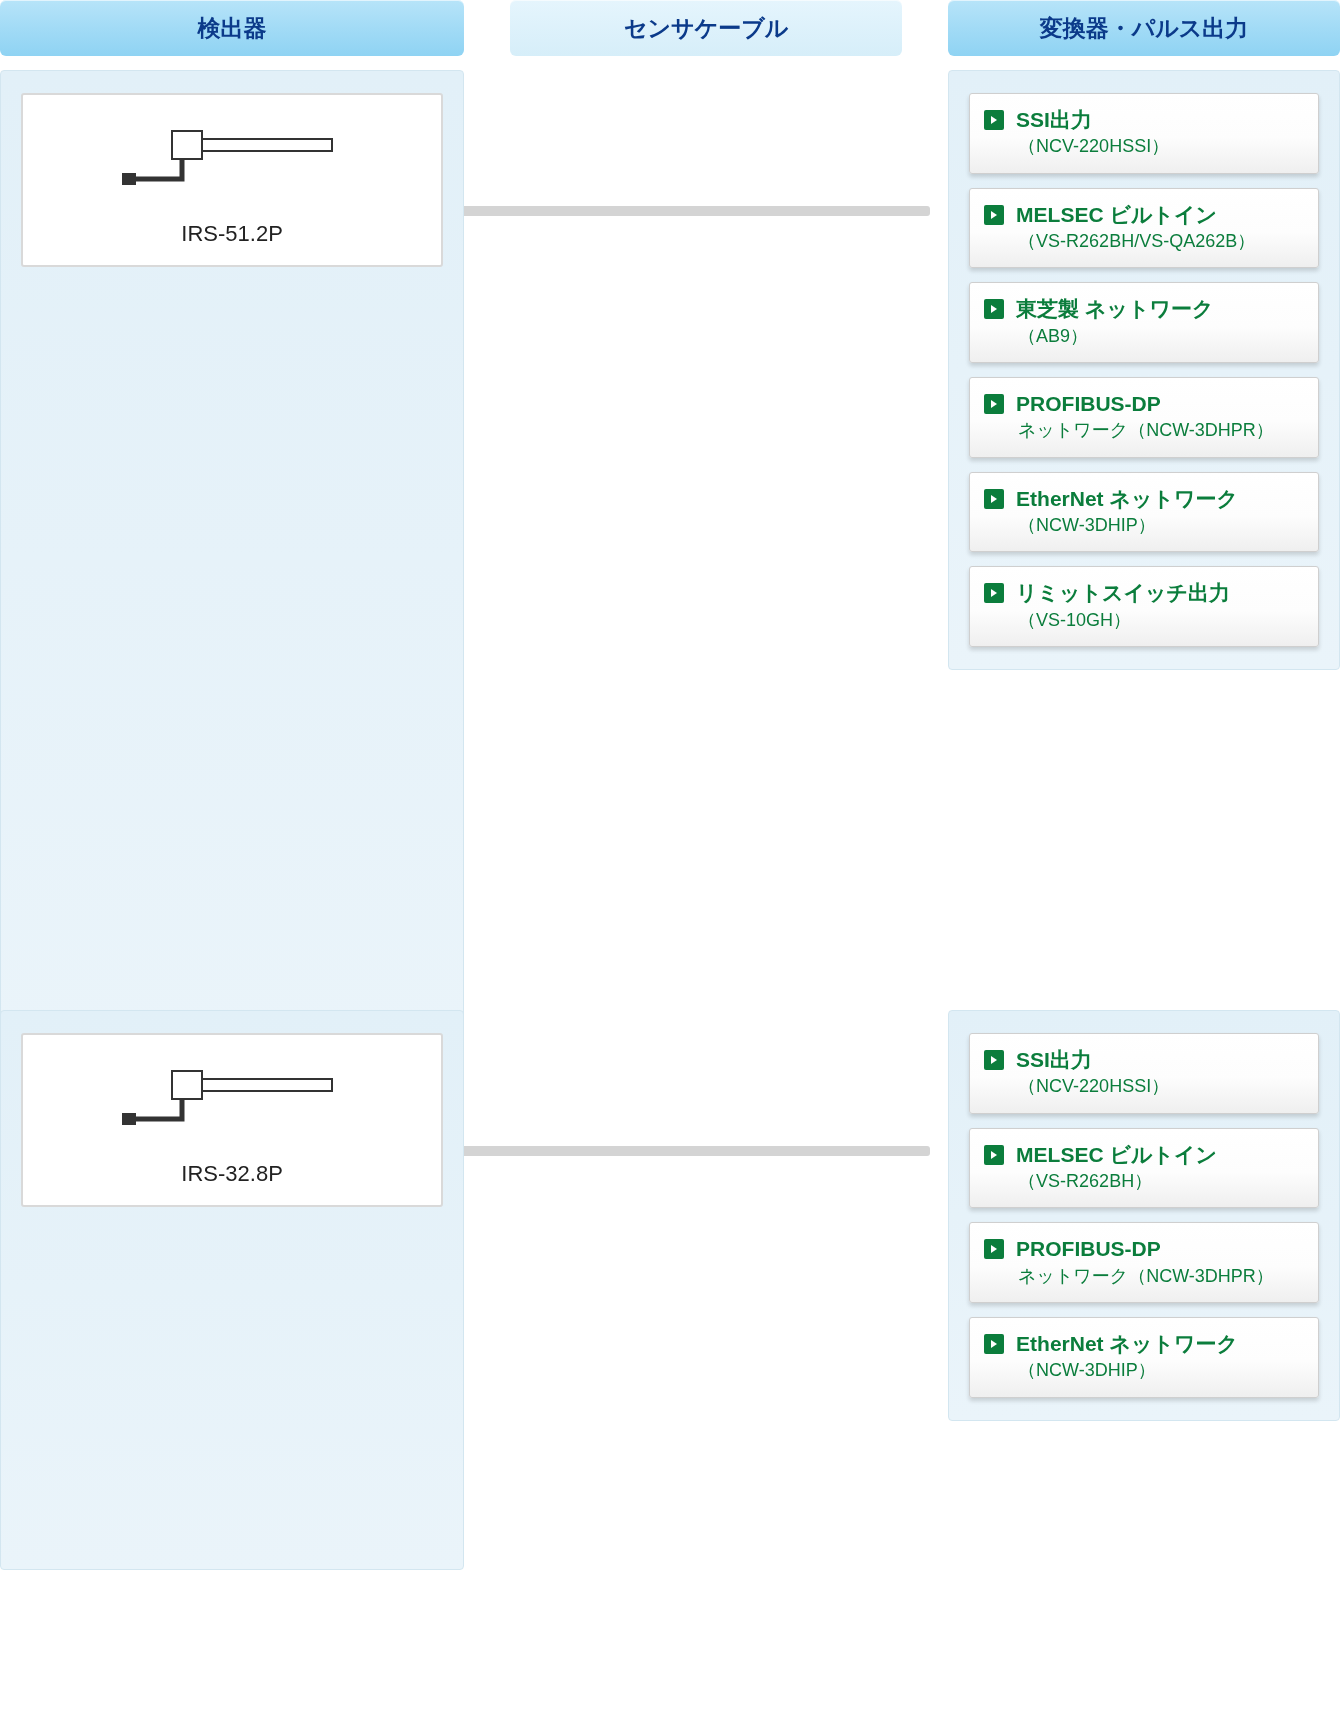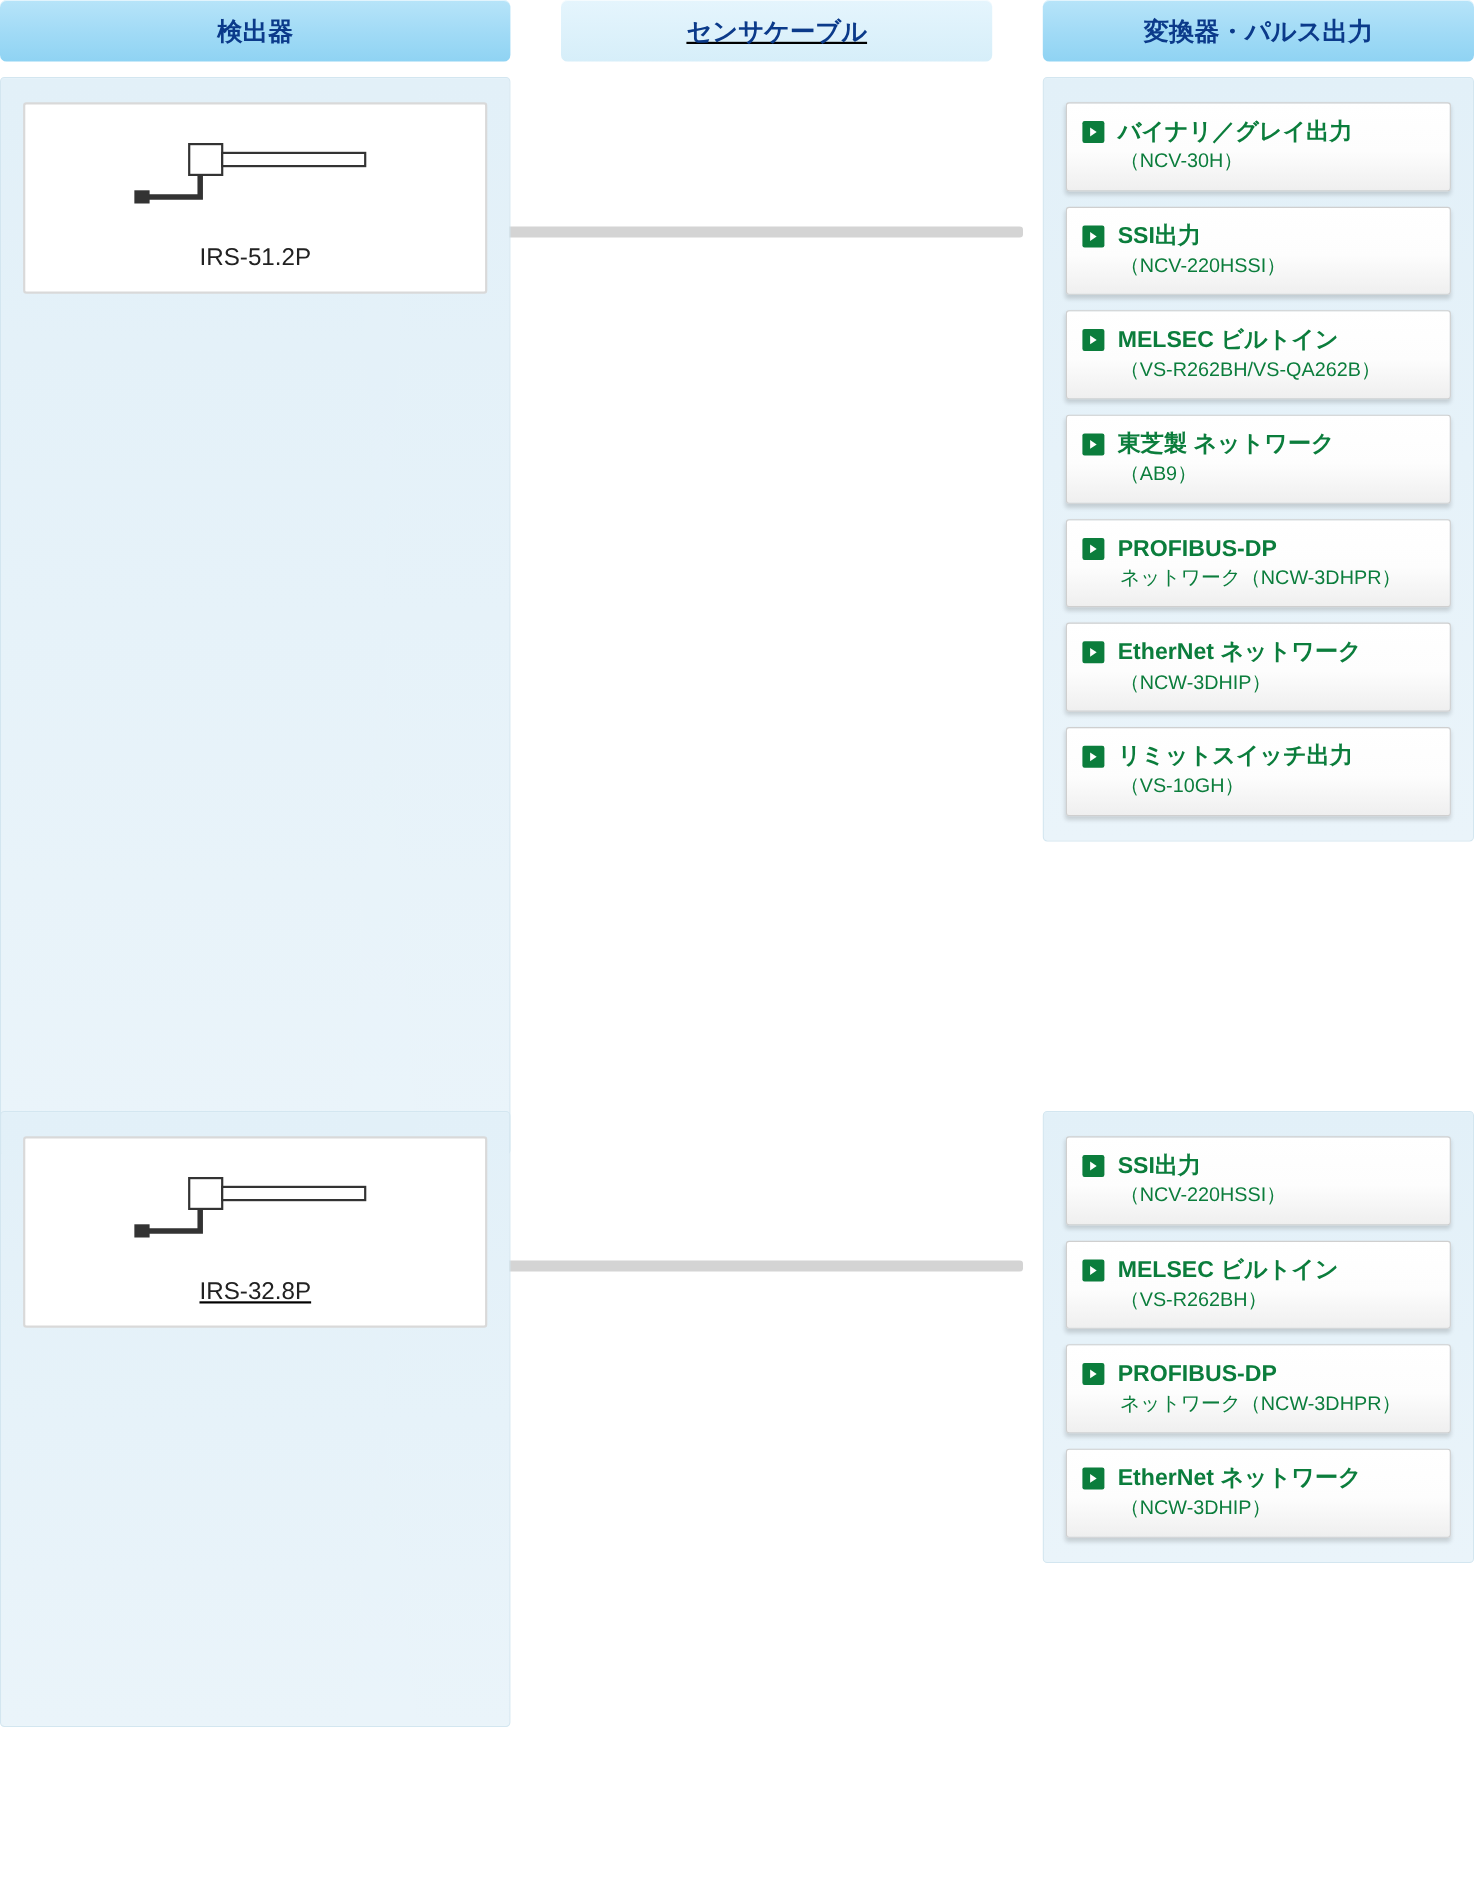--- a/index.html
+++ b/index.html
@@ -12,21 +12,21 @@
   .row {
     display: flex;
     align-items: flex-start;
     position: relative;
     margin-bottom: 30px;
   }
   .col {
     position: relative;
   }
   .col-detector { width: 488px; }
-  .col-cable    { width: 412px; margin-left: 46px; text-decoration: underline; }
+  .col-cable    { width: 412px; margin-left: 46px; }
   .col-conv     { width: 412px; margin-left: 46px; }
 
   
   .plus {
     position: absolute;
     top: 10px;
     font-size: 48px;
     color: #d8d8d8;
     font-weight: 300;
     line-height: 1;
@@ -120,21 +120,21 @@
   .connector {
     position: absolute;
     height: 10px;
     background: #d4d4d4;
     border-radius: 3px;
     z-index: 0;
   }
 
   
   .conv-panel-no-header .panel { margin-top: 0; }
-  .detector-panel-no-header .panel { margin-top: 0; text-decoration: underline; }
+  .detector-panel-no-header .panel { margin-top: 0; }
 
   .stretch-panel { align-self: stretch; }
   .stretch-panel .panel { height: 100%; }
 
 </style>
 </head>
 <body>
 
 <div class="row" style="min-height:980px;">
   <div class="plus plus1">+</div>
@@ -165,29 +165,20 @@
 
   <div class="col col-conv">
     <div class="header-bar">変換器・パルス出力</div>
     <div class="panel" id="conv-list-0">
         <div class="conv-item">
           <span class="arrow">
             <svg width="12" height="12" viewBox="0 0 12 12">
               <path d="M3 2 L9 6 L3 10 Z" fill="#fff"></path>
             </svg>
           </span>
-          <div class="conv-title">バイナリ／グレイ出力</div>
-          <div class="conv-sub">（NCV-30H）</div>
-        </div>
-        <div class="conv-item">
-          <span class="arrow">
-            <svg width="12" height="12" viewBox="0 0 12 12">
-              <path d="M3 2 L9 6 L3 10 Z" fill="#fff"></path>
-            </svg>
-          </span>
           <div class="conv-title">SSI出力</div>
           <div class="conv-sub">（NCV-220HSSI）</div>
         </div>
         <div class="conv-item">
           <span class="arrow">
             <svg width="12" height="12" viewBox="0 0 12 12">
               <path d="M3 2 L9 6 L3 10 Z" fill="#fff"></path>
             </svg>
           </span>
           <div class="conv-title">MELSEC ビルトイン</div>

